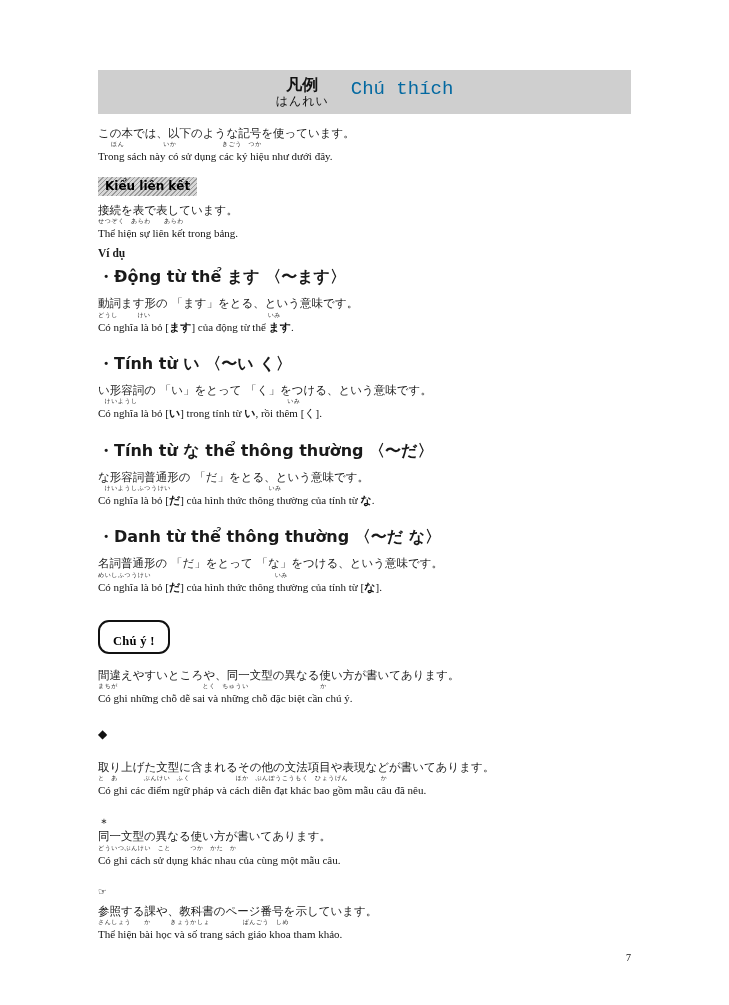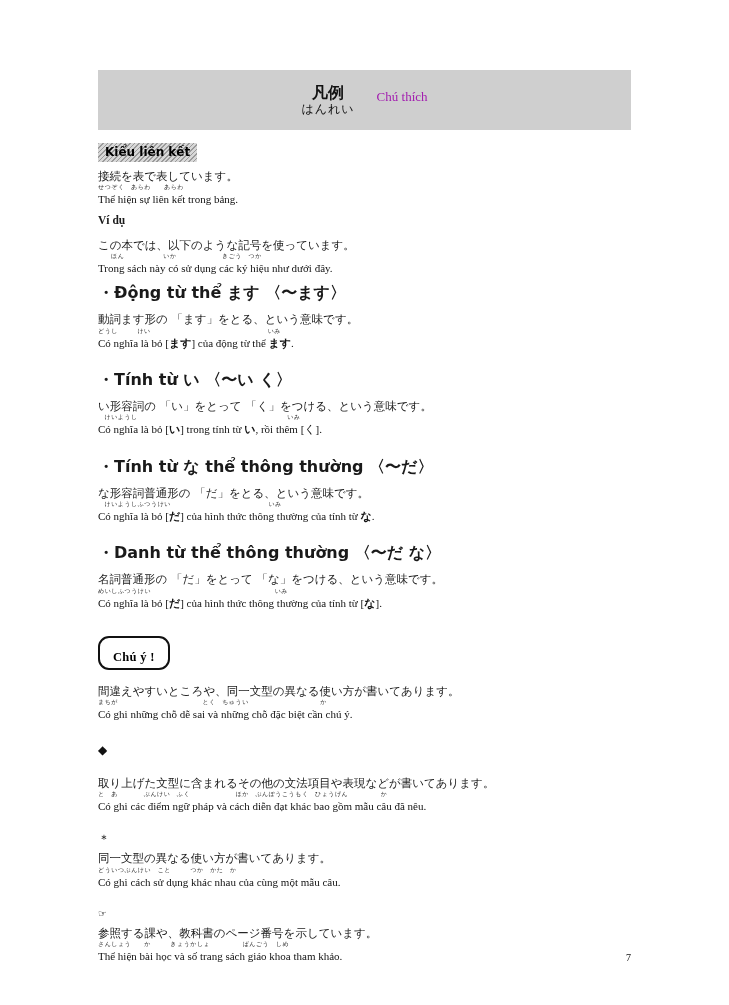--- a/index.html
+++ b/index.html
@@ -16,21 +16,21 @@
   .page {
     position: absolute;
     left: 0; top: 0;
     width: 729px; height: 1005px;
     padding: 70px 98px 0 98px;
   }
 
   
   .banner {
     background: #cfcfcf;
-    height: 60px;
+    height: 44px;
     margin: 0 0 0 0;
     display: flex;
     align-items: center;
     justify-content: center;
     gap: 22px;
   }
   .banner-jp {
     font-family: "DejaVu Sans", sans-serif;
     font-weight: bold;
     font-size: 16px;
@@ -40,23 +40,23 @@
     color: #111;
   }
   .banner-jp .ruby {
     display: block;
     font-size: 12px;
     font-weight: normal;
     letter-spacing: 1px;
     margin-top: 2px;
   }
   .banner-vn {
-    font-family: Liberation Serif, serif;
-    font-size: 13px;
-    color: #a21caf;
+    font-family: Liberation Mono, monospace;
+    font-size: 19px;
+    color: #0369a1;
     padding-bottom: 7px;
   }
 
   
   .jp {
     font-family: "DejaVu Sans", sans-serif;
     font-size: 11.5px;
     line-height: 1.25;
     color: #1b1b1b;
     position: relative;
@@ -146,33 +146,33 @@
 
   <div class="banner">
     <div class="banner-jp">
       <span>凡例</span>
       <span class="ruby">はんれい</span>
     </div>
     <div class="banner-vn">Chú thích</div>
   </div>
 
   <div class="blk">
+    <div class="jp">この本では、以下のような記号を使っています。</div>
+    <div class="ruby-line">　　ほん　　　　　　いか　　　　　　　きごう　つか</div>
+    <div class="vn">Trong sách này có sử dụng các ký hiệu như dưới đây.</div>
+  </div>
+
+  <div class="blk">
     <span class="tag-link">Kiểu liên kết</span>
     <div class="jp blk-tight">接続を表で表しています。</div>
     <div class="ruby-line">せつぞく　あらわ　　あらわ</div>
     <div class="vn">Thể hiện sự liên kết trong bảng.</div>
     <div class="vidu blk-tight">Ví dụ</div>
   </div>
 
-  <div class="blk">
-    <div class="jp">この本では、以下のような記号を使っています。</div>
-    <div class="ruby-line">　　ほん　　　　　　いか　　　　　　　きごう　つか</div>
-    <div class="vn">Trong sách này có sử dụng các ký hiệu như dưới đây.</div>
-  </div>
-
   <div class="blk-tight" style="margin-top:8px">
     <div class="bullet-head">・Động từ thể ます 〈〜ます〉</div>
     <div class="jp" style="margin-top:8px">動詞ます形の 「ます」をとる、という意味です。</div>
     <div class="ruby-line">どうし　　　けい　　　　　　　　　　　　　　　　　　いみ</div>
     <div class="vn"><span>Có nghĩa là bỏ [</span><b>ます</b><span>] của động từ thể </span><b>ます</b><span>.</span></div>
   </div>
 
   <div class="grp">
     <div class="bullet-head">・Tính từ い 〈〜い く〉</div>
     <div class="jp" style="margin-top:8px">い形容詞の 「い」をとって 「く」をつける、という意味です。</div>
@@ -204,21 +204,21 @@
 
   <div style="margin-top:22px">
     <div class="symbol">◆</div>
     <div class="jp" style="margin-top:20px">取り上げた文型に含まれるその他の文法項目や表現などが書いてあります。</div>
     <div class="ruby-line">と　あ　　　　ぶんけい　ふく　　　　　　　ほか　ぶんぽうこうもく　ひょうげん　　　　　か</div>
     <div class="vn">Có ghi các điểm ngữ pháp và cách diễn đạt khác bao gồm mẫu câu đã nêu.</div>
   </div>
 
   <div style="margin-top:20px">
     <div class="symbol">＊</div>
-    <div class="jp" style="margin-top:6px">同一文型の異なる使い方が書いてあります。</div>
+    <div class="jp" style="">同一文型の異なる使い方が書いてあります。</div>
     <div class="ruby-line">どういつぶんけい　こと　　　つか　かた　か</div>
     <div class="vn">Có ghi cách sử dụng khác nhau của cùng một mẫu câu.</div>
   </div>
 
   <div style="margin-top:20px">
     <div class="symbol sm">☞</div>
     <div class="jp" style="margin-top:7px">参照する課や、教科書のページ番号を示しています。</div>
     <div class="ruby-line">さんしょう　　か　　　きょうかしょ　　　　　ばんごう　しめ</div>
     <div class="vn">Thể hiện bài học và số trang sách giáo khoa tham khảo.</div>
   </div>

